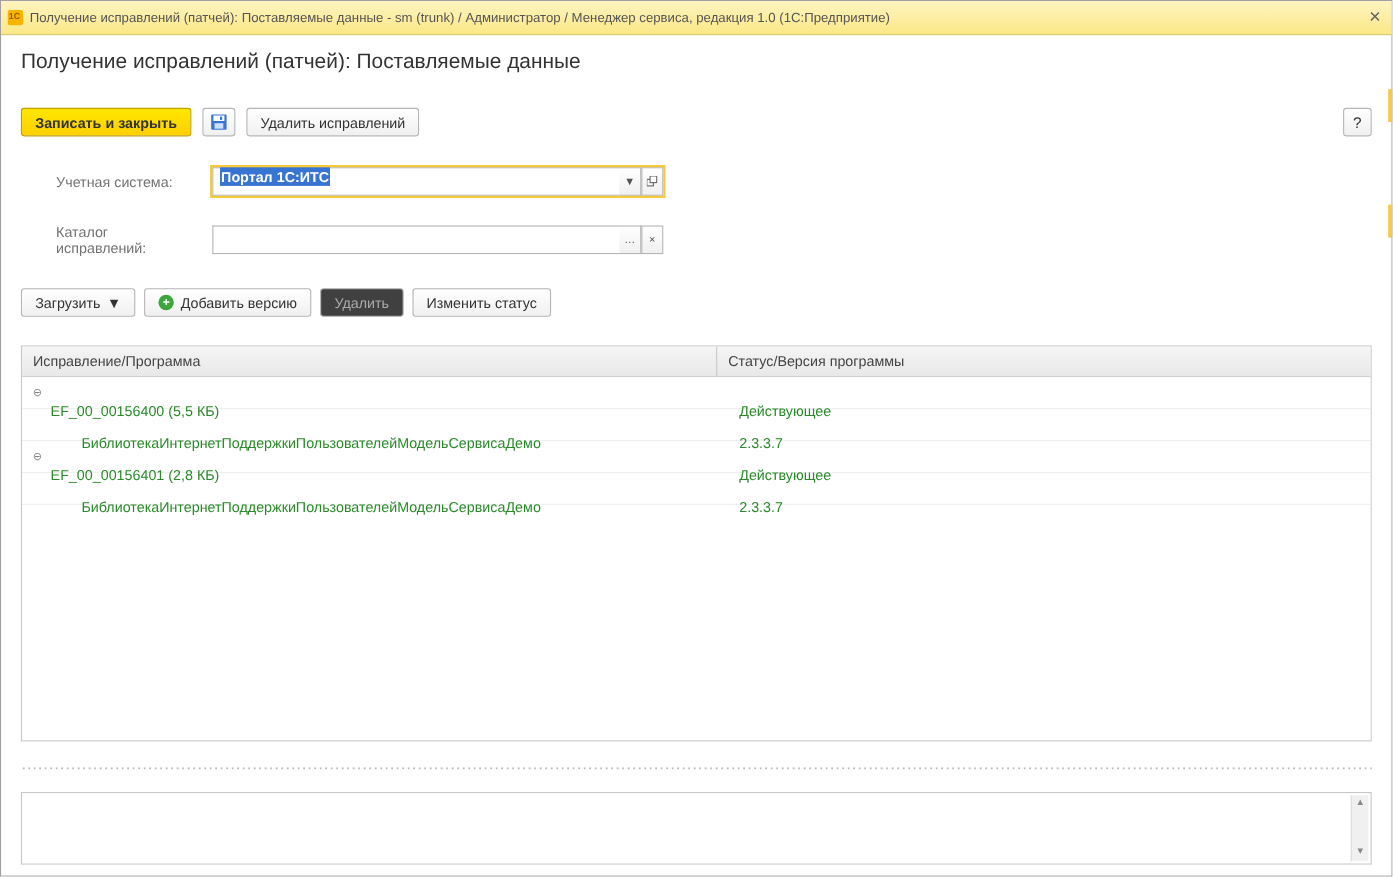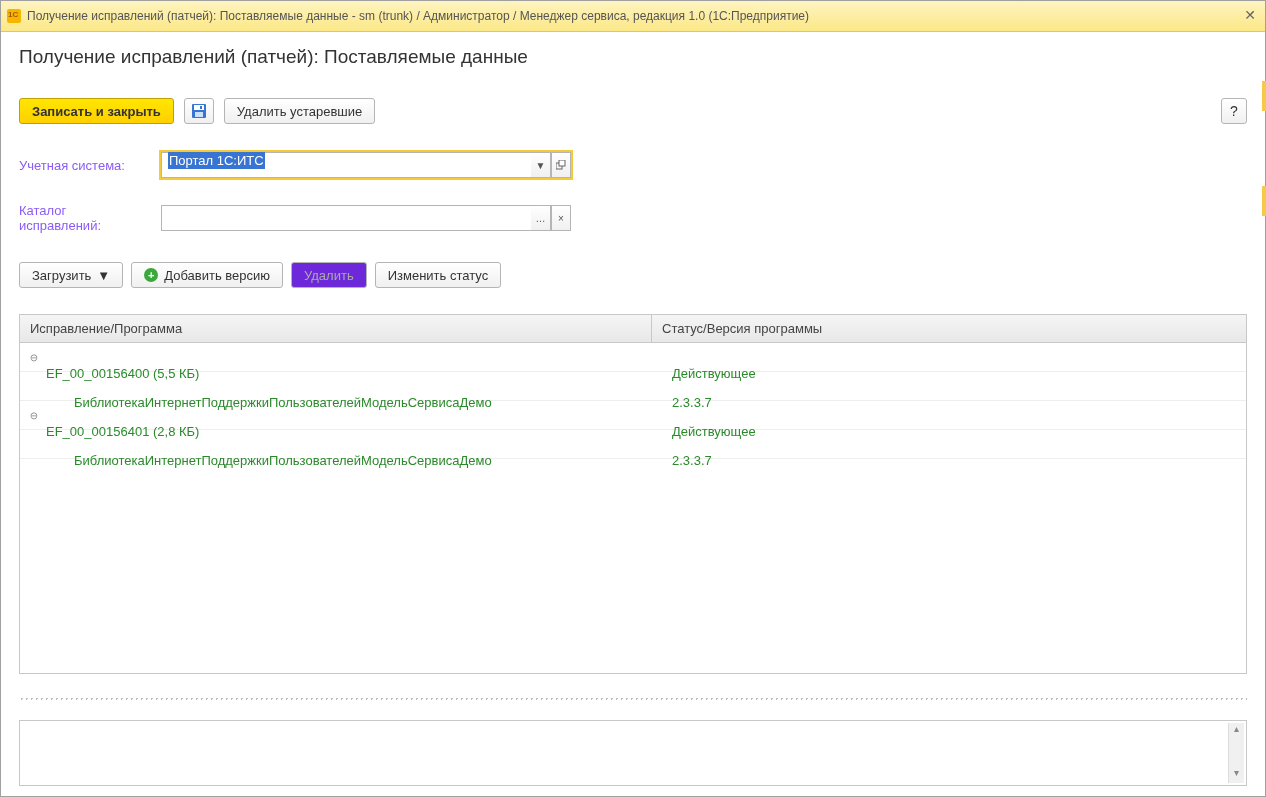--- a/index.html
+++ b/index.html
@@ -95,21 +95,21 @@
     border-color: #c0a000;
     font-weight: bold;
   }
   .btn.icon-only {
     padding: 0 6px;
     width: 30px;
     justify-content: center;
   }
   .btn.disabled {
     color: #aaa;
-    background: #6d28d9;
+    background: #404040;
     cursor: default;
   }
   .help-btn {
     width: 26px; height: 26px;
     border: 1px solid #b5b5b5;
     border-radius: 3px;
     background: linear-gradient(to bottom, #fff, #f0f0f0);
     font-size: 14px;
     text-align: center;
     line-height: 24px;
@@ -119,39 +119,41 @@
   .save-icon-svg { width: 16px; height: 16px; }
   
   .formrow {
     display: flex;
     align-items: center;
     margin-bottom: 9px;
     gap: 10px;
   }
   .formlabel {
     width: 132px;
-    color: #8b5cf6;
+    color: #737373;
+    margin-left: 32px;
   }
   .field-wrap {
     display: flex;
     align-items: stretch;
     width: 410px;
     height: 26px;
   }
   .field-wrap.highlight {
     outline: 2px solid #f5ca3a;
     outline-offset: 0;
   }
   .field-input {
     flex: 1;
     border: 1px solid #b5b5b5;
     border-right: none;
     padding: 0 6px;
     font-size: 13px;
     background: #fff;
+    font-weight: bold;
   }
   .field-input.sel {
     background: #fff;
   }
   .field-input.sel .seltext {
     background: #3874d1;
     color: #fff;
     padding: 1px 1px;
   }
   .field-btn {
@@ -282,21 +284,21 @@
       </button>
       <button class="btn icon-only" title="Записать">
         <svg class="save-icon-svg" viewBox="0 0 16 16">
           <rect x="1" y="1" width="14" height="14" rx="1" fill="#3874d1"></rect>
           <rect x="3" y="2" width="10" height="5" fill="#fff"></rect>
           <rect x="4" y="9" width="8" height="5" fill="#cde0ff"></rect>
           <rect x="9" y="3" width="2" height="3" fill="#3874d1"></rect>
         </svg>
       </button>
       <button class="btn">
-        <span>Удалить устаревшие</span>
+        <span>Удалить исправлений</span>
       </button>
       <div class="help-btn">
         <span>?</span>
       </div>
     </div>
 
     <div class="formrow">
       <div class="formlabel">Учетная система:</div>
       <div class="field-wrap highlight">
         <div class="field-input sel">

